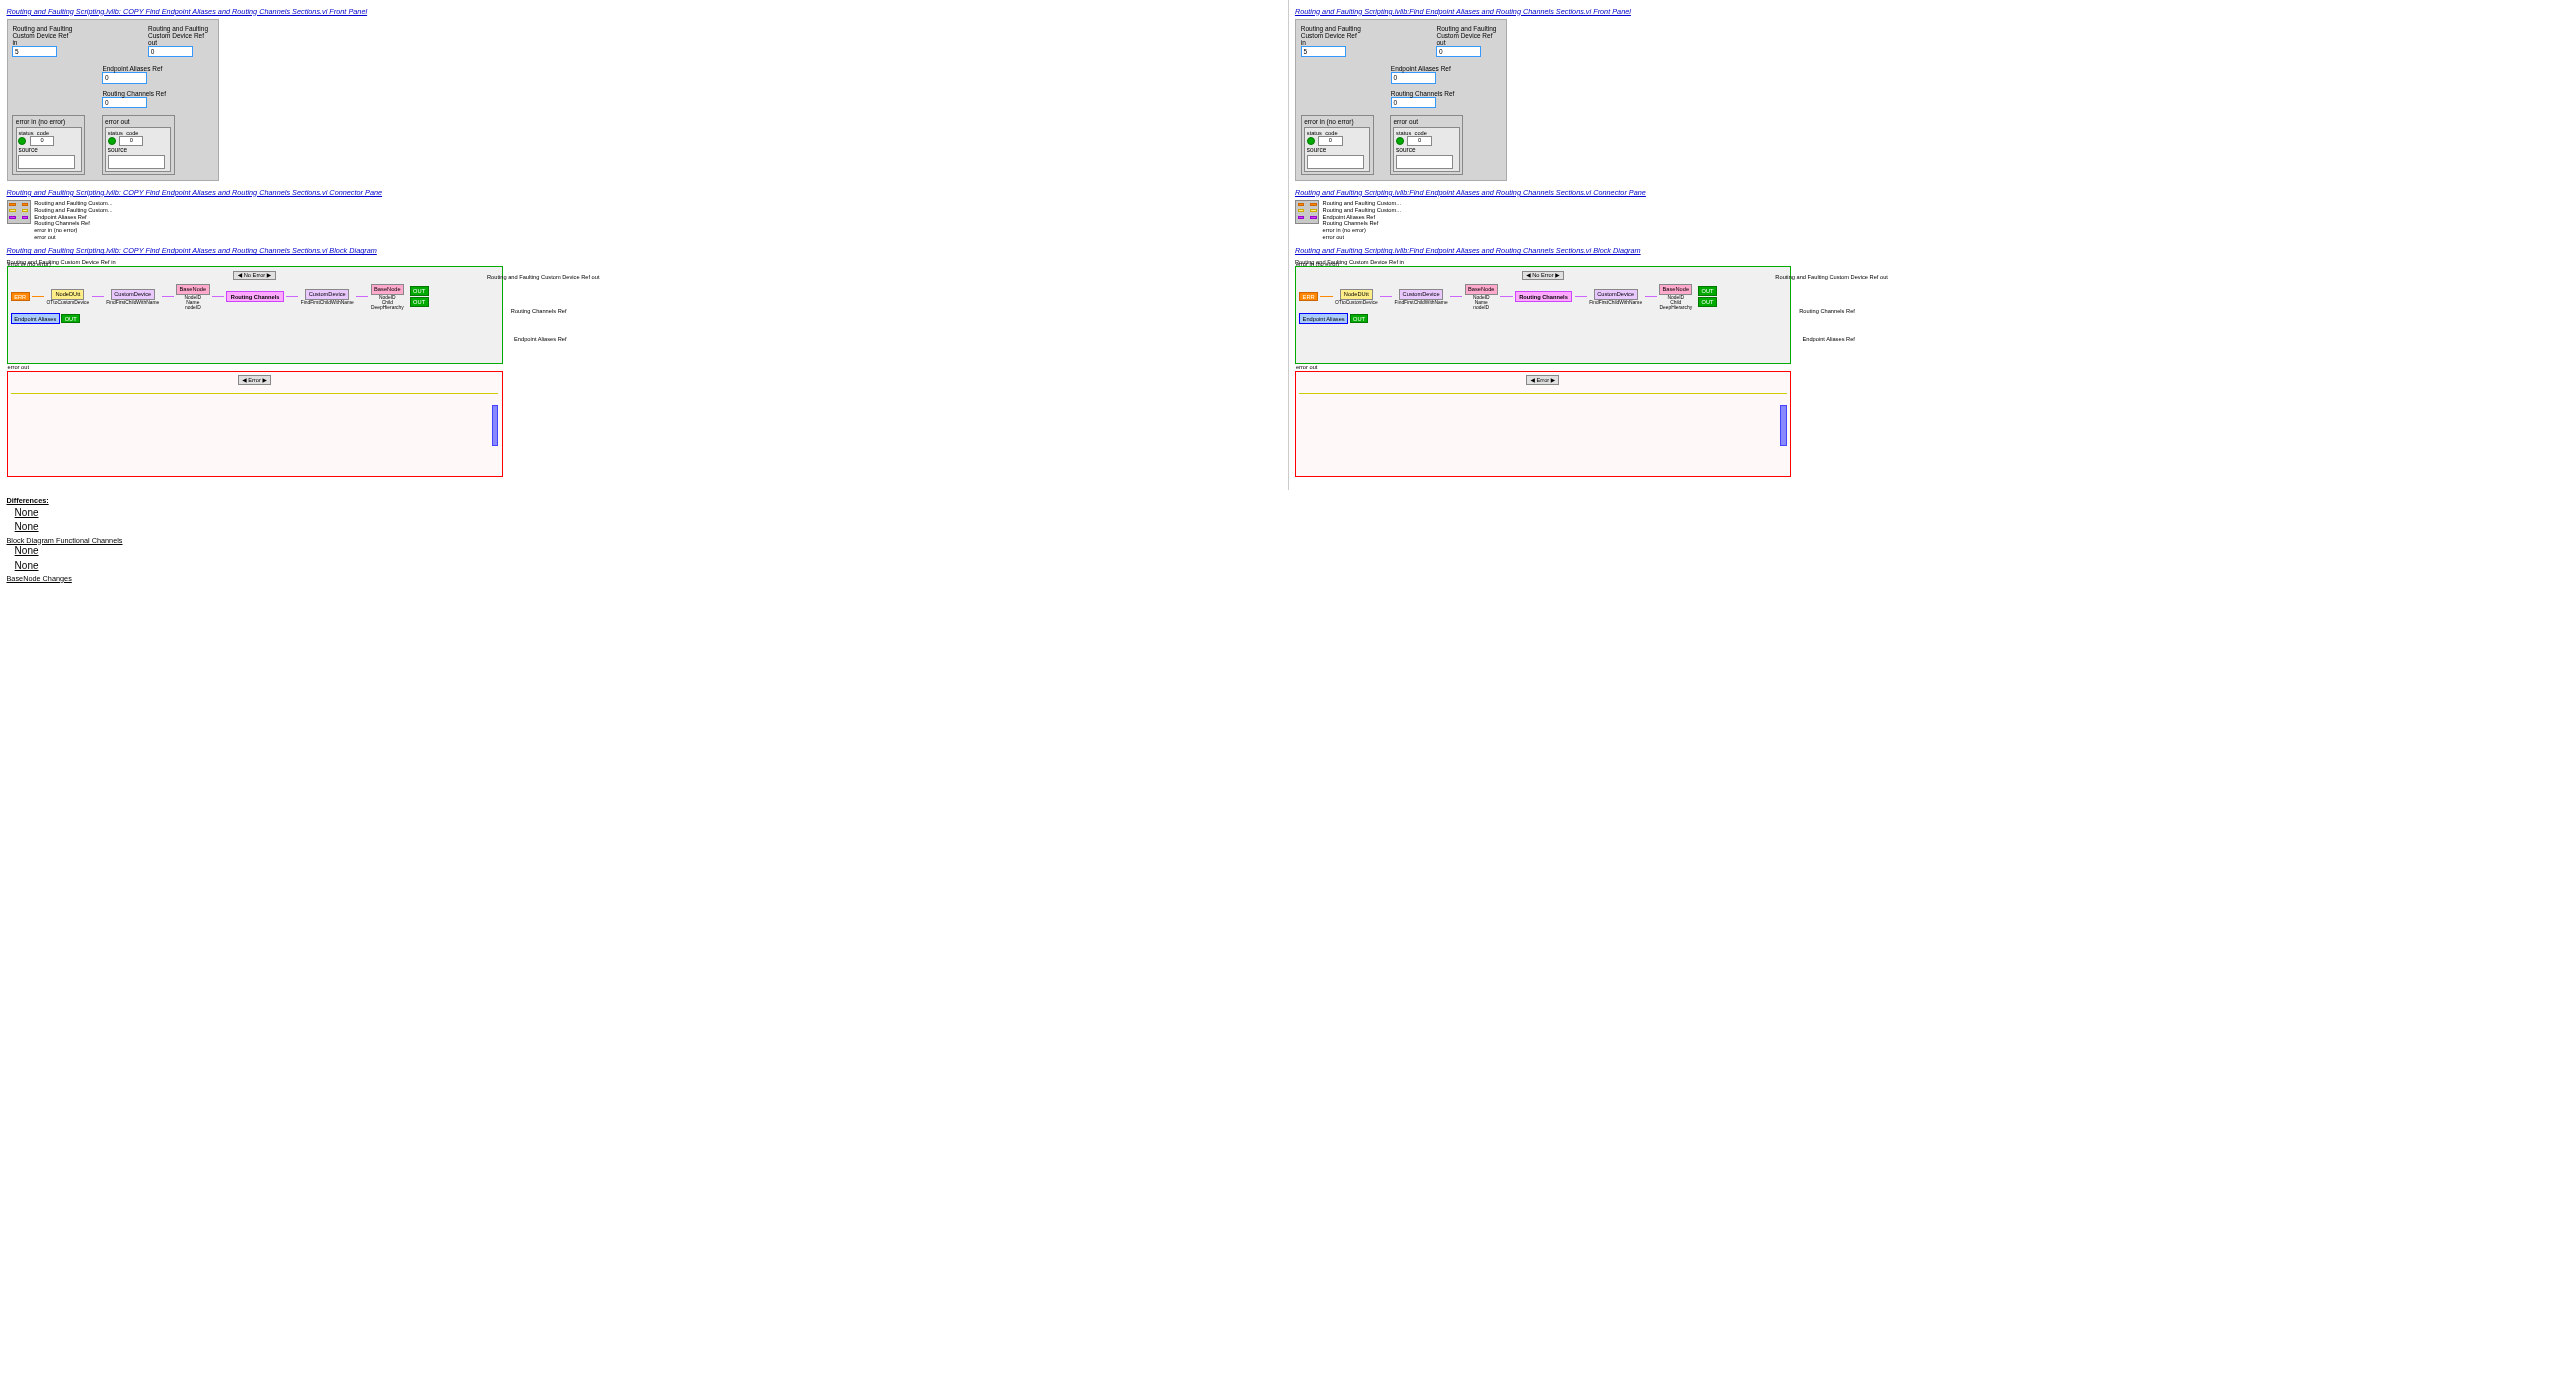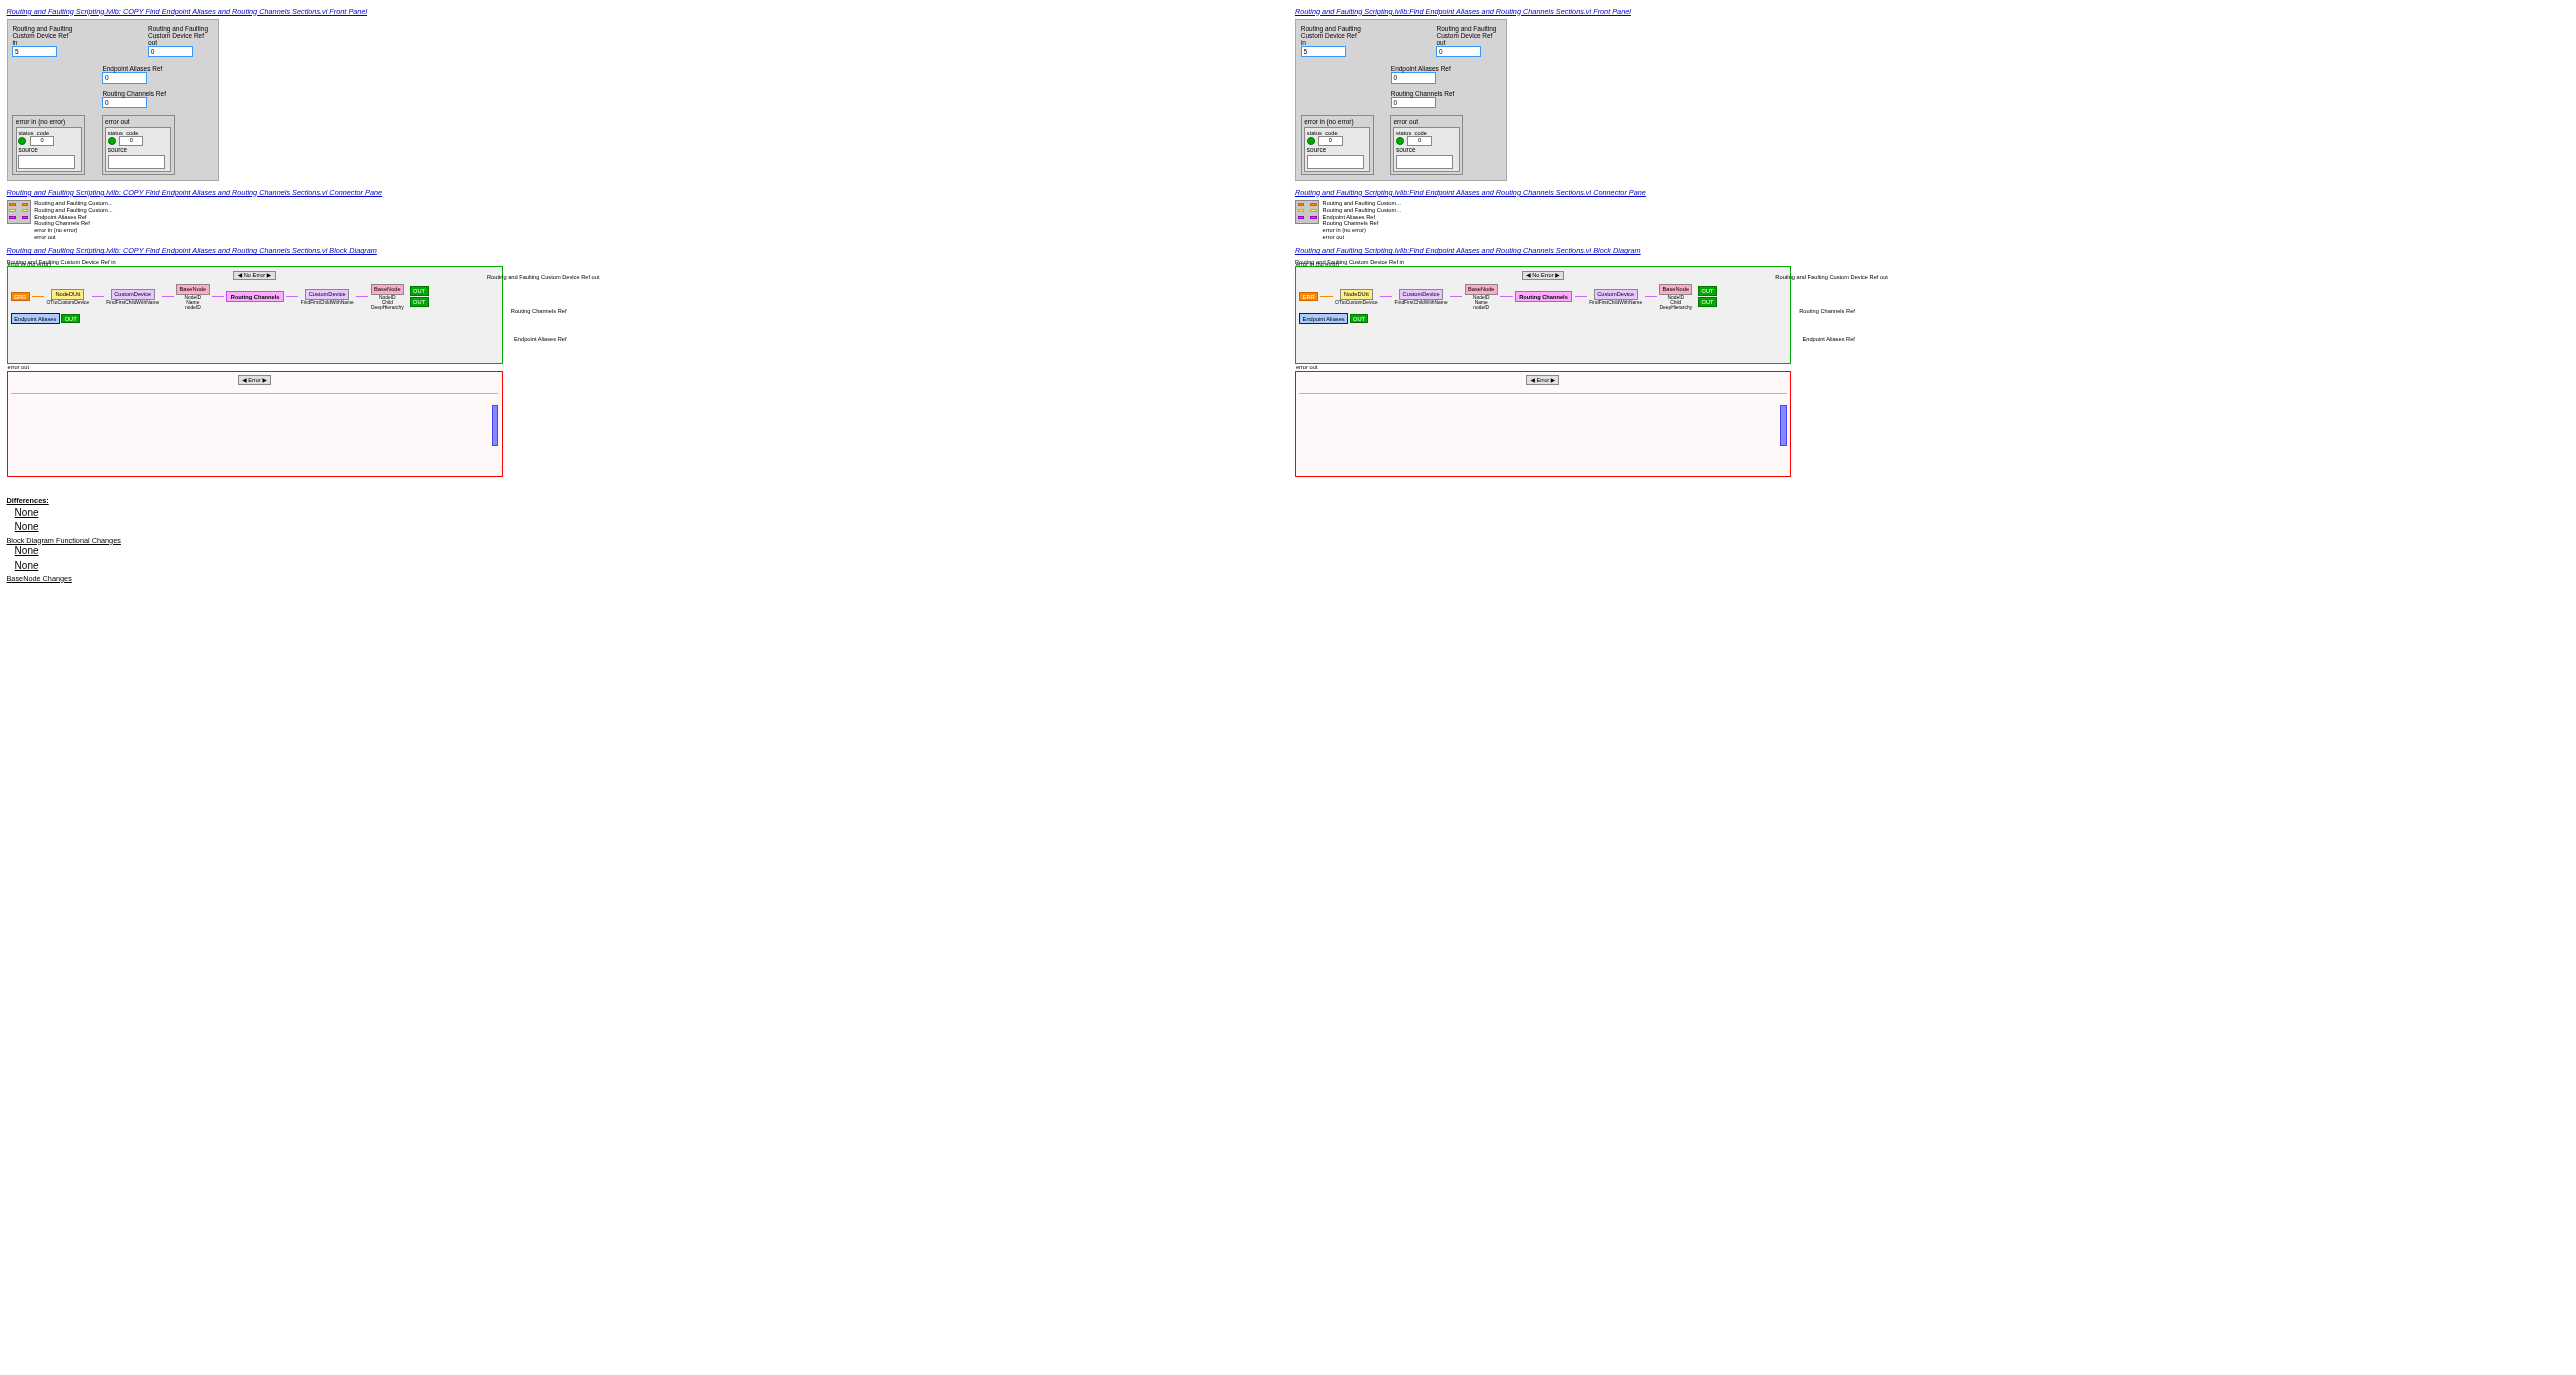--- a/index.html
+++ b/index.html
@@ -10,21 +10,20 @@
       color: #000;
       width: 2576px;
       min-height: 1376px;
       position: relative;
     }
 
     .main-container {
       display: flex;
       flex-direction: row;
       width: 100%;
-      align-items: center;
     }
 
     .left-panel, .right-panel {
       width: 50%;
       padding: 6.5px;
     }
 
     .section-title {
       font-style: italic;
       font-size: 7.3px;
@@ -727,20 +726,20 @@
   </div>
 </div>
 
 <div class="differences-section">
   <div class="diff-title">Differences:</div>
 
   <div class="diff-none">None</div>
 
   <div class="diff-none">None</div>
 
-  <div class="diff-subsection">Block Diagram Functional Changes</div>
+  <div class="diff-subsection">Block Diagram Functional Channels</div>
   <div class="diff-none">None</div>
 
   <div class="diff-none">None</div>
 
   <div class="diff-subsection">BaseNode Changes</div>
 </div>
 
 
 </body></html>

